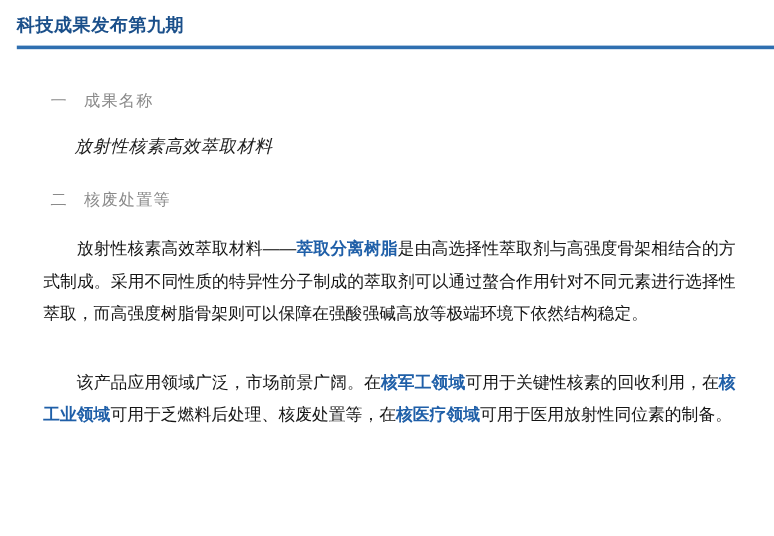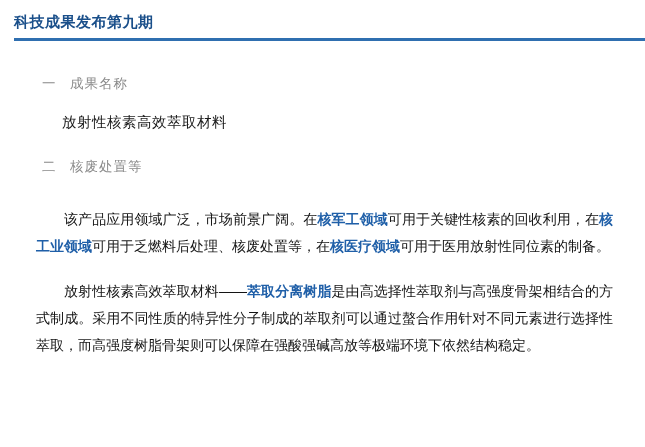--- a/index.html
+++ b/index.html
@@ -62,20 +62,21 @@
     letter-spacing: 1px;
     font-family: Liberation Mono, monospace;
   }
 
   .result-name {
     margin-top: 20px;
     padding-left: 36px;
     font-size: 14.5px;
     color: #1a1a1a;
     letter-spacing: 0.5px;
+    font-style: italic;
   }
 
   .para {
     margin-top: 18px;
     font-size: 14px;
     line-height: 27px;
     text-align: justify;
     text-justify: inter-ideograph;
     color: #141414;
     text-indent: 2em;
@@ -106,17 +107,17 @@
       <span class="label">成果名称</span>
     </div>
 
     <div class="result-name">放射性核素高效萃取材料</div>
 
     <div class="section-head">
       <span class="num">二</span>
       <span class="label">核废处置等</span>
     </div>
 
+    <p class="para"><span>放射性核素高效萃取材料——</span><span class="kw">萃取分离树脂</span><span>是由高选择性萃取剂与高强度骨架相结合的方式制成。采用不同性质的特异性分子制成的萃取剂可以通过螯合作用针对不同元素进行选择性萃取，而高强度树脂骨架则可以保障在强酸强碱高放等极端环境下依然结构稳定。</span></p>
     <p class="para second"><span>该产品应用领域广泛，市场前景广阔。在</span><span class="kw">核军工领域</span><span>可用于关键性核素的回收利用，在</span><span class="kw">核工业领域</span><span>可用于乏燃料后处理、核废处置等，在</span><span class="kw">核医疗领域</span><span>可用于医用放射性同位素的制备。</span></p>
-    <p class="para"><span>放射性核素高效萃取材料——</span><span class="kw">萃取分离树脂</span><span>是由高选择性萃取剂与高强度骨架相结合的方式制成。采用不同性质的特异性分子制成的萃取剂可以通过螯合作用针对不同元素进行选择性萃取，而高强度树脂骨架则可以保障在强酸强碱高放等极端环境下依然结构稳定。</span></p>
 
   </div>
 </div>
 
 </body></html>

